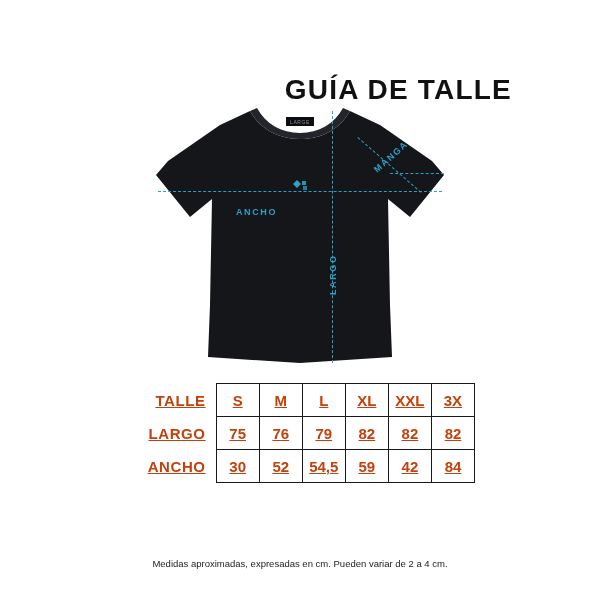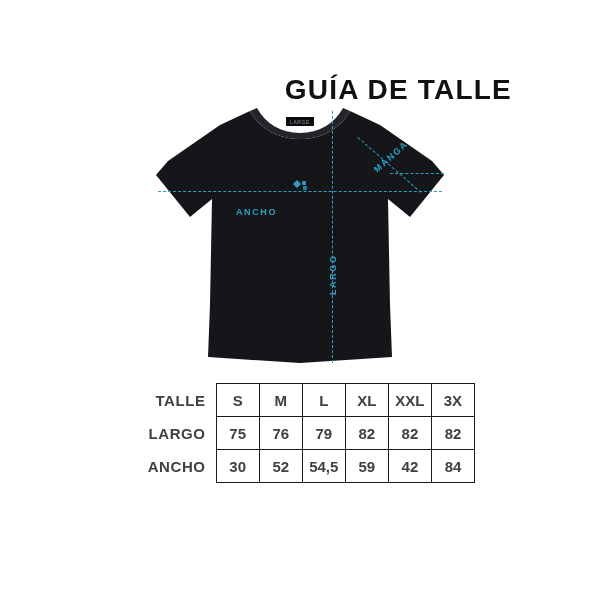--- a/index.html
+++ b/index.html
@@ -99,21 +99,22 @@
     width: 100%;
     table-layout: fixed;
   }
   table td, table th {
     border: 1px solid #1a1a1a;
     text-align: center;
     font-size: 15px;
     font-weight: bold;
     height: 32px;
     padding: 0;
-    color: #404040;
+    color: #c2410c;
+    text-decoration: underline;
   }
   table td.rowhead, table th.rowhead {
     border: none;
     text-align: right;
     padding-right: 10px;
     font-size: 15px;
     letter-spacing: 0.6px;
     width: 86px;
   }
   col.size-col { width: 43px; }
@@ -223,14 +224,15 @@
           <td>52</td>
           <td>54,5</td>
           <td>59</td>
           <td>42</td>
           <td>84</td>
         </tr>
       </tbody>
     </table>
   </div>
 
+  <div class="footnote">Medidas  aproximadas, expresadas en cm. Pueden variar de 2 a 4 cm.</div>
 
 </div>
 
 </body></html>

